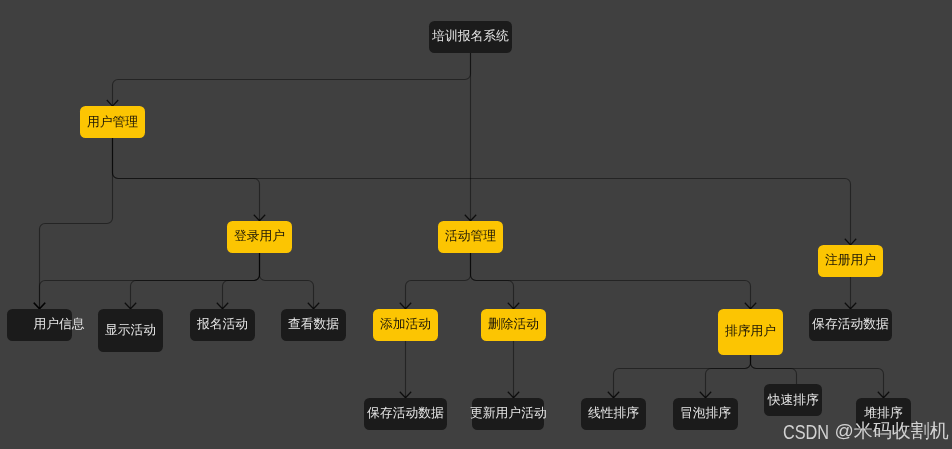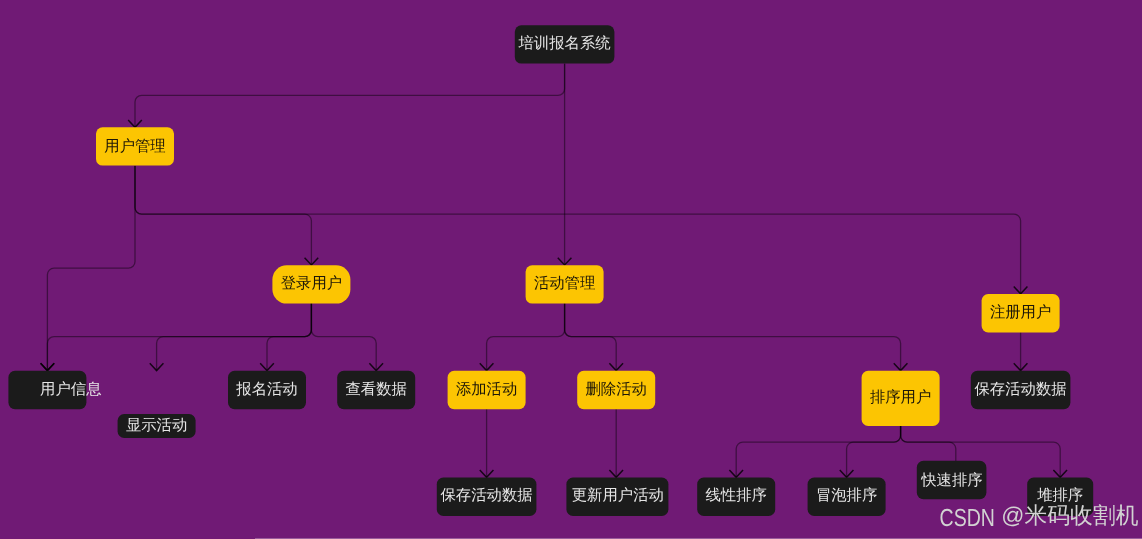--- a/index.html
+++ b/index.html
@@ -1,18 +1,18 @@
 <!DOCTYPE html>
 <html><head>
 <meta charset="utf-8">
 <style>
   html,body{margin:0;padding:0;}
   body{width:952px;height:449px;overflow:hidden;background:#f1f1f1;
        font-family:"Liberation Sans",sans-serif;}
-  #canvas{position:relative;width:952px;height:449px;background:#701a75;}
+  #canvas{position:relative;width:952px;height:449px;background:#404040;}
   #edge-layer{position:absolute;left:0;top:0;width:952px;height:449px;overflow:visible;}
   .node{position:absolute;box-sizing:border-box;display:flex;align-items:center;
         justify-content:center;border-radius:5.5px;font-size:12.8px;line-height:1;
         white-space:nowrap;letter-spacing:0;}
   .node-label{display:block;}
   .node.dark{background:#1b1b1b;color:#e6e6e6;}
   .node.accent{background:#fcc502;color:#1d1708;}
   .edge-path{fill:none;stroke:#000;stroke-opacity:0.43;stroke-width:1.1;}
   .edge-arrow{fill:none;stroke:#000;stroke-opacity:0.80;stroke-width:1.25;
               stroke-linecap:butt;stroke-linejoin:miter;}
@@ -105,33 +105,33 @@
       <path class="edge-arrow" d="M 877.8 391.7 L 883.5 397.8 L 889.2 391.7"></path>
     </g>
   </svg>
 
   <div class="node dark" style="left: 429.35px; top: 20.8px; width: 82.3px; height: 32.2px;">
     <span class="node-label">培训报名系统</span>
   </div>
   <div class="node accent" style="left: 80.25px; top: 105.9px; width: 64.5px; height: 32.2px;">
     <span class="node-label">用户管理</span>
   </div>
-  <div class="node accent" style="left: 227.25px; top: 220.6px; width: 64.5px; height: 32.2px; border-radius: 12px;">
+  <div class="node accent" style="left: 227.25px; top: 220.6px; width: 64.5px; height: 32.2px;">
     <span class="node-label">登录用户</span>
   </div>
   <div class="node accent" style="left: 438.25px; top: 220.6px; width: 64.5px; height: 32.2px;">
     <span class="node-label">活动管理</span>
   </div>
   <div class="node accent" style="left: 818.25px; top: 244.7px; width: 64.5px; height: 32.2px;">
     <span class="node-label">注册用户</span>
   </div>
   <div class="node dark" style="left: 7.25px; top: 308.6px; width: 64.5px; height: 32.2px; padding-left: 39px;">
     <span class="node-label">用户信息</span>
   </div>
-  <div class="node dark" style="left: 98.25px; top: 308.6px; width: 64.5px; height: 20px; margin-top: 36px;">
+  <div class="node dark" style="left: 98.25px; top: 308.6px; width: 64.5px; height: 43px;">
     <span class="node-label">显示活动</span>
   </div>
   <div class="node dark" style="left: 190.25px; top: 308.6px; width: 64.5px; height: 32.2px;">
     <span class="node-label">报名活动</span>
   </div>
   <div class="node dark" style="left: 281.25px; top: 308.6px; width: 64.5px; height: 32.2px;">
     <span class="node-label">查看数据</span>
   </div>
   <div class="node accent" style="left: 373.25px; top: 308.6px; width: 64.5px; height: 32.2px;">
     <span class="node-label">添加活动</span>
@@ -141,21 +141,21 @@
   </div>
   <div class="node accent" style="left: 718.25px; top: 308.6px; width: 64.5px; height: 46px;">
     <span class="node-label">排序用户</span>
   </div>
   <div class="node dark" style="left: 809.35px; top: 308.6px; width: 82.3px; height: 32.2px;">
     <span class="node-label">保存活动数据</span>
   </div>
   <div class="node dark" style="left: 364.35px; top: 397.6px; width: 82.3px; height: 32.2px;">
     <span class="node-label">保存活动数据</span>
   </div>
-  <div class="node dark" style="left: 472.35px; top: 397.6px; width: 85px; height: 32.2px;">
+  <div class="node dark" style="left: 472.35px; top: 397.6px; width: 72px; height: 32.2px;">
     <span class="node-label">更新用户活动</span>
   </div>
   <div class="node dark" style="left: 581.25px; top: 397.6px; width: 64.5px; height: 32.2px;">
     <span class="node-label">线性排序</span>
   </div>
   <div class="node dark" style="left: 673.25px; top: 397.6px; width: 64.5px; height: 32.2px;">
     <span class="node-label">冒泡排序</span>
   </div>
   <div class="node dark" style="left: 764.25px; top: 384px; width: 58px; height: 32.2px;">
     <span class="node-label">快速排序</span>

